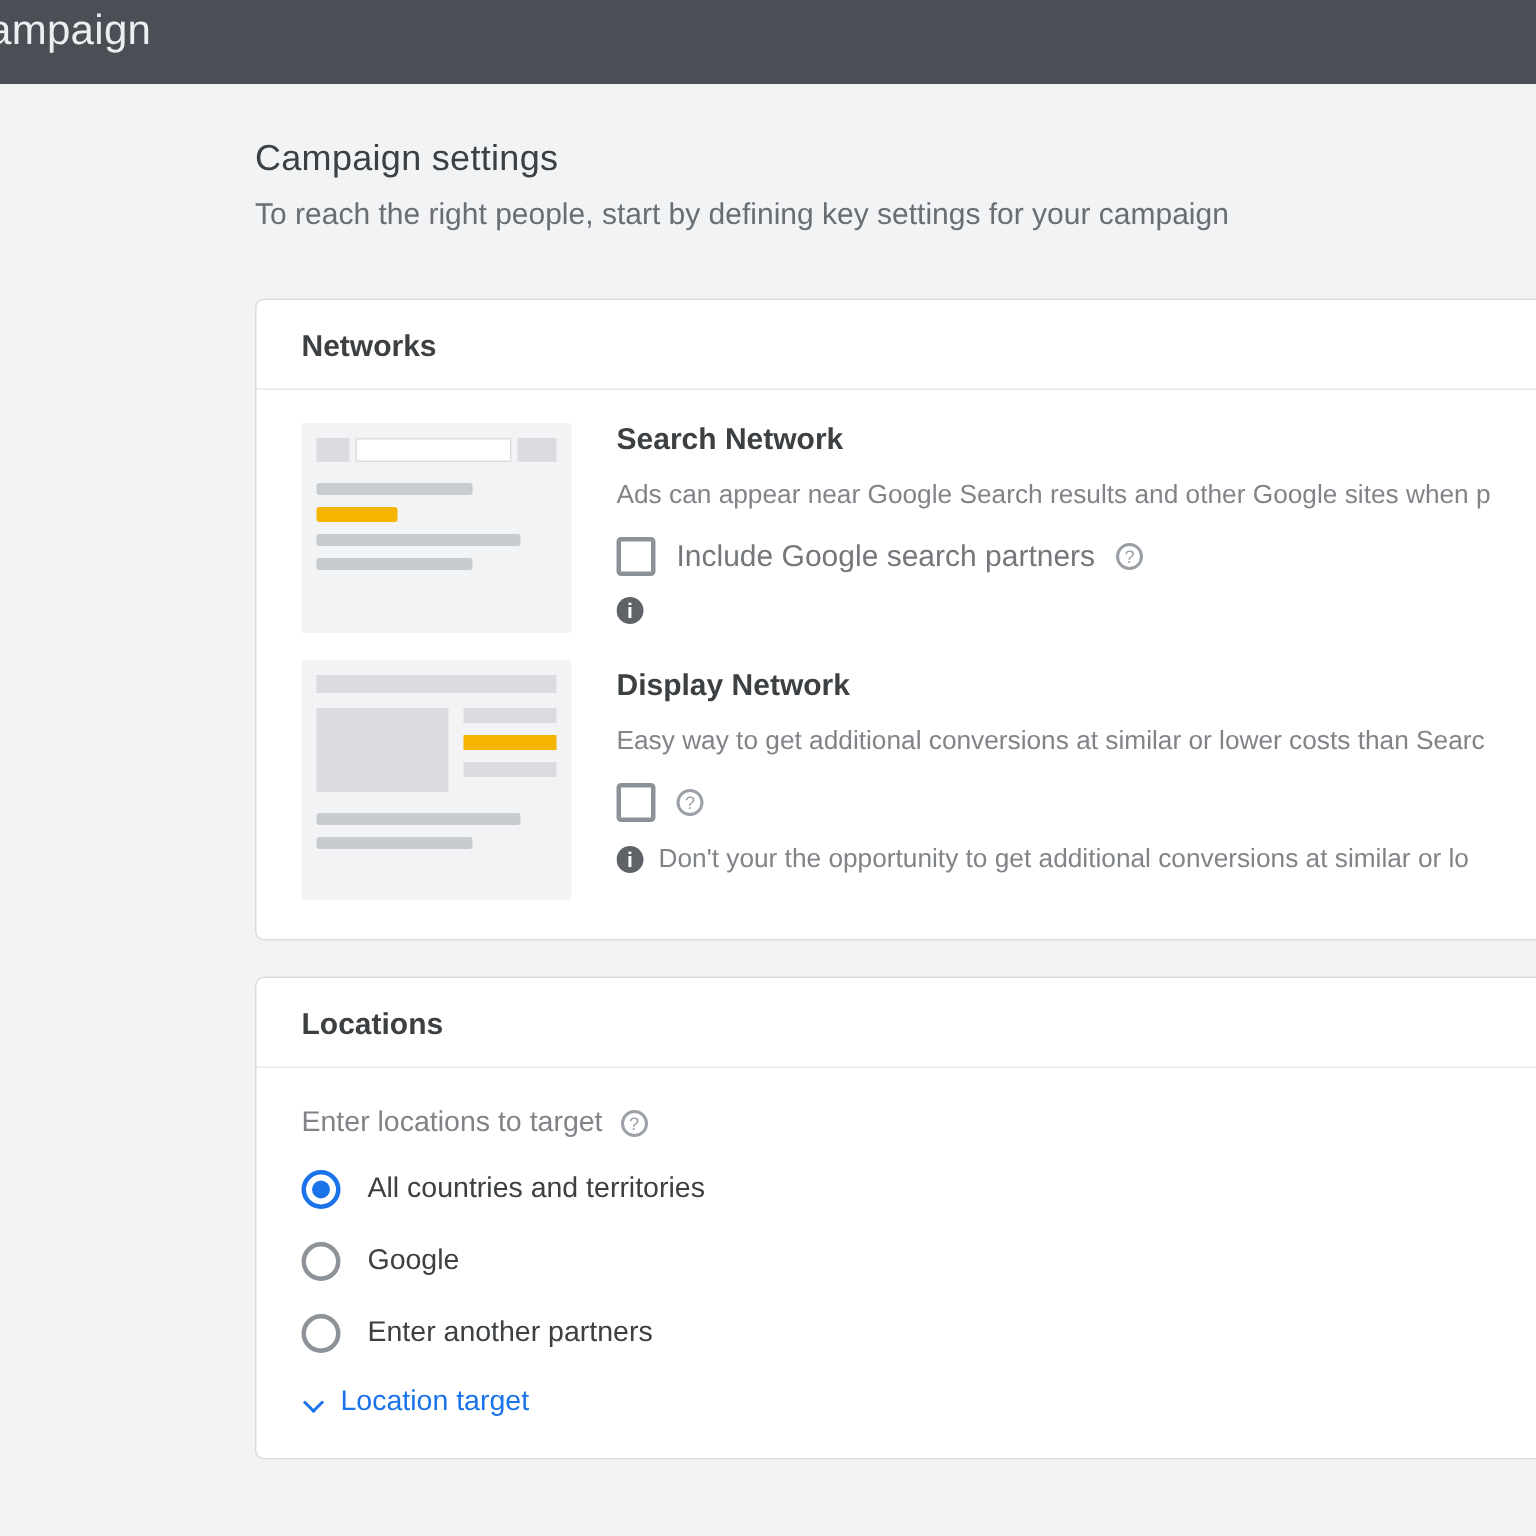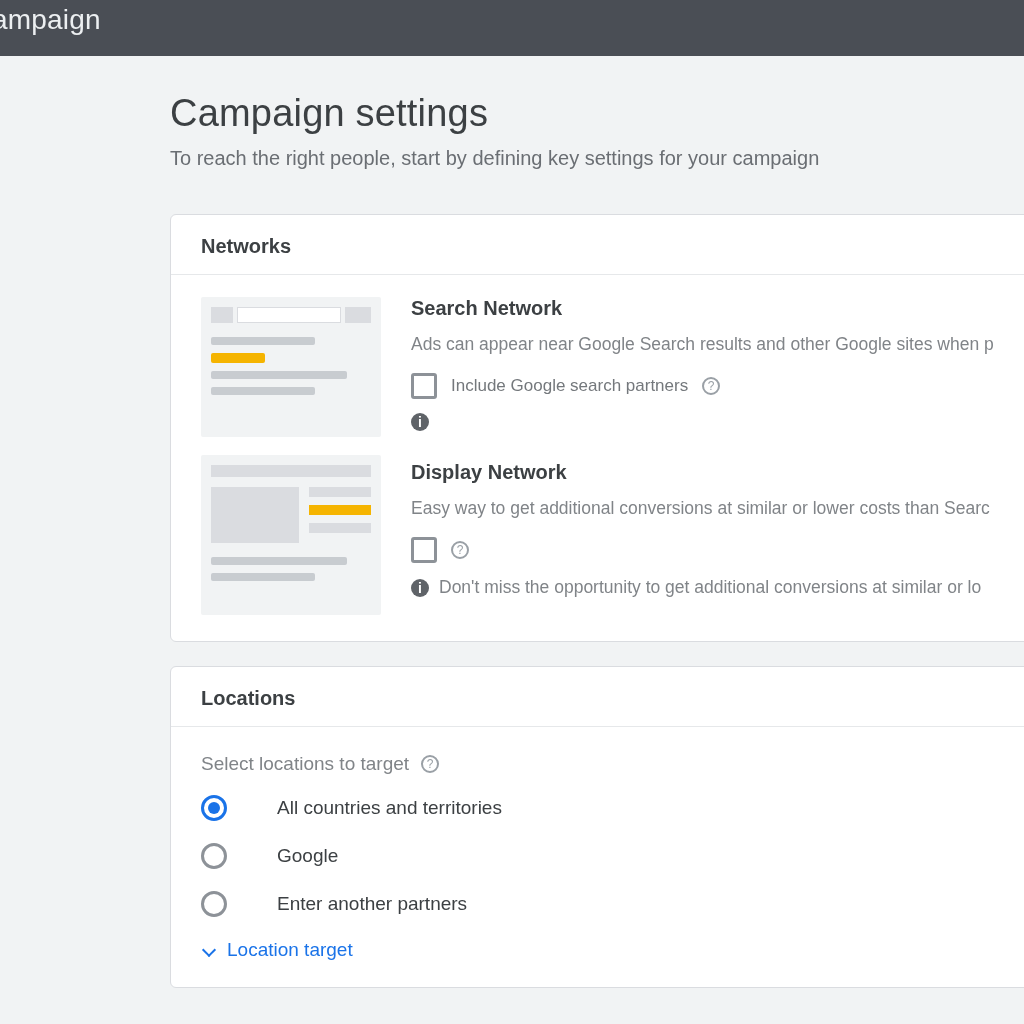--- a/index.html
+++ b/index.html
@@ -17,21 +17,21 @@
     font-weight: 400;
     letter-spacing: 0.2px;
   }
   .topbar span { transform: translateX(-8px); }
 
   .page {
     padding: 36px 0 0 170px;
   }
 
   h1.page-title {
-    font-size: 38px;
+    font-size: 24px;
     font-weight: 400;
     color: #3c4043;
     margin-bottom: 12px;
     letter-spacing: 0.2px;
   }
   .page-subtitle {
     font-size: 20px;
     color: #6a6e73;
     margin-bottom: 44px;
   }
@@ -82,21 +82,21 @@
   .ib-side .y.yellow { background:#f5b400; }
 
   .netcol { flex: 1; min-width: 0; }
   .subhead { font-size: 20px; font-weight: 700; color: #3c4043; margin-bottom: 14px; }
   .desc { font-size: 17.5px; color: #808488; margin-bottom: 18px; white-space: nowrap; overflow: hidden; }
   .chkrow { display:flex; align-items:center; gap: 14px; margin-bottom: 14px; }
   .chkbox {
     width: 26px; height: 26px; border: 3px solid #8d9298; border-radius: 3px; flex:0 0 26px;
     cursor: pointer;
   }
-  .chklabel { font-size: 17px; color: #74787c; }
+  .chklabel { font-size: 20px; color: #74787c; }
   .hint { display:flex; align-items:center; gap: 10px; font-size: 17.5px; color: #808488; white-space: nowrap; overflow: hidden; margin-bottom: 30px; }
   .hint:last-child { margin-bottom: 0; }
   .info-circle {
     width: 18px; height: 18px; border-radius: 50%; background:#5f6368; flex:0 0 18px;
     display:flex; align-items:center; justify-content:center; color:#fff; font-size:14px; font-weight:700;
   }
   .help-circle {
     width:18px; height:18px; border:2px solid #9aa0a6; border-radius:50%; flex:0 0 18px;
     display:flex; align-items:center; justify-content:center; color:#9aa0a6; font-size:12px;
     cursor: pointer;
@@ -104,21 +104,21 @@
 
   .loc-card .card-body { padding-top: 26px; }
   .loc-prompt { display:flex; align-items:center; gap:12px; font-size:19px; color:#808488; margin-bottom:20px; }
   .radio-item { display:flex; align-items:center; gap:18px; margin: 6px 0 22px 0; cursor:pointer; }
   .radio {
     width:26px; height:26px; border:3px solid #8d9298; border-radius:50%; flex:0 0 26px;
     display:flex; align-items:center; justify-content:center;
   }
   .radio.sel { border-color:#1a73e8; }
   .radio.sel::after { content:""; width:12px; height:12px; background:#1a73e8; border-radius:50%; }
-  .radio-label { font-size:19px; color:#3c4043;margin-left:32px; }
+  .radio-label { font-size:19px; color:#3c4043; }
   .loc-options { display:flex; align-items:center; gap:10px; color:#1a73e8; font-size:19px; cursor:pointer; margin-top:4px; }
   .chev { width:16px; height:16px; position:relative; }
   .chev::before {
     content:""; position:absolute; left:3px; top:3px; width:8px; height:8px;
     border-left:2px solid #1a73e8; border-bottom:2px solid #1a73e8; transform: rotate(-45deg);
   }
 </style>
 </head>
 <body>
 
@@ -183,32 +183,32 @@
           <div class="chkrow">
             <div class="chkbox"></div>
             <div class="help-circle">
                 <span>?</span>
               </div>
           </div>
           <div class="hint">
             <div class="info-circle">
                 <span>i</span>
               </div>
-            <span>Don't miss the opportunity to get additional conversions at similar or lo</span>
+            <span>Don't your the opportunity to get additional conversions at similar or lo</span>
           </div>
         </div>
       </div>
     </div>
   </div>
 
   <div class="card loc-card">
     <div class="card-header">Locations</div>
     <div class="card-body">
       <div class="loc-prompt">
-        <span>Select locations to target</span>
+        <span>Enter locations to target</span>
         <div class="help-circle">
             <span>?</span>
           </div>
       </div>
 
       <div class="radio-item">
         <div class="radio sel"></div>
         <div class="radio-label">All countries and territories</div>
       </div>
       <div class="radio-item">

